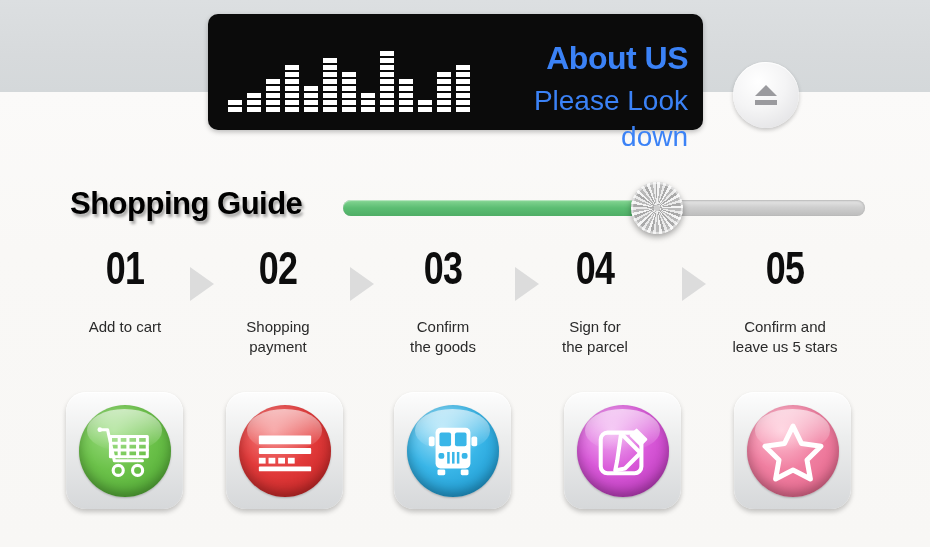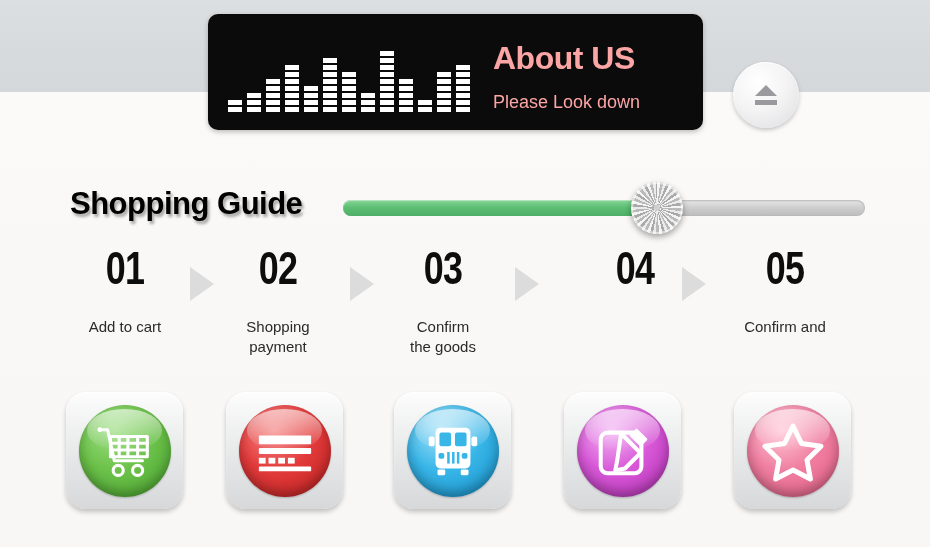--- a/index.html
+++ b/index.html
@@ -30,28 +30,28 @@
   }
   .eq{
     position:absolute; left:20px; bottom:18px;
     display:flex; align-items:flex-end; gap:5px; height:78px;
   }
   .eq-bar{ width:14px; display:flex; flex-direction:column; justify-content:flex-end; gap:2px; }
   .eq-seg{ width:14px; height:5px; background:#ffffff; }
 
   .banner-text{
     position:absolute; left:285px; top:26px; width:195px;
-    text-align:left; color:#fca5a5;
+    text-align:right; color:#3b82f6;
   }
   .banner-title{
     font-size:32px; font-weight:bold; letter-spacing:-0.5px;
     line-height:1.15;
   }
   .banner-sub{
-    font-size:18px; font-weight:normal; line-height:1.3; margin-top:14px;
+    font-size:28px; font-weight:normal; line-height:1.3; margin-top:6px;
   }
 
   
   .eject-btn{
     position:absolute; left:733px; top:62px; width:66px; height:66px;
     border-radius:50%;
     background:radial-gradient(circle at 38% 30%, #ffffff 0%, #f4f4f5 45%, #e6e6e8 78%, #dadadd 100%);
     box-shadow:0 2px 4px rgba(0,0,0,.22), inset 0 1px 1px rgba(255,255,255,.9);
     display:flex; align-items:center; justify-content:center;
   }
@@ -282,26 +282,27 @@
       <div class="step-label"><span>Add to cart</span><br><span></span></div>
     </div>
     <div class="step" style="left: 193px;">
       <div class="step-num">02</div>
       <div class="step-label"><span>Shopping</span><br><span>payment</span></div>
     </div>
     <div class="step" style="left: 358px;">
       <div class="step-num">03</div>
       <div class="step-label"><span>Confirm</span><br><span>the goods</span></div>
     </div>
-    <div class="step" style="left: 550px;">
+    <div class="step" style="left: 510px;">
       <div class="step-num">04</div>
+      <div class="step-label"><span>Sign for</span><br><span>the parcel</span></div>
     </div>
     <div class="step" style="left: 700px;">
       <div class="step-num">05</div>
-      <div class="step-label"><span>Confirm and</span><br></div>
+      <div class="step-label"><span>Confirm and</span><br><span>leave us 5 stars</span></div>
     </div>
     <div class="arrow" style="left: 190px;"></div>
     <div class="arrow" style="left: 350px;"></div>
     <div class="arrow" style="left: 515px;"></div>
     <div class="arrow" style="left: 682px;"></div>
   </div>
 
 <div class="icons" id="icons">
     <div class="icon-btn" style="left: 66px;">
       <div class="orb orb-green">

